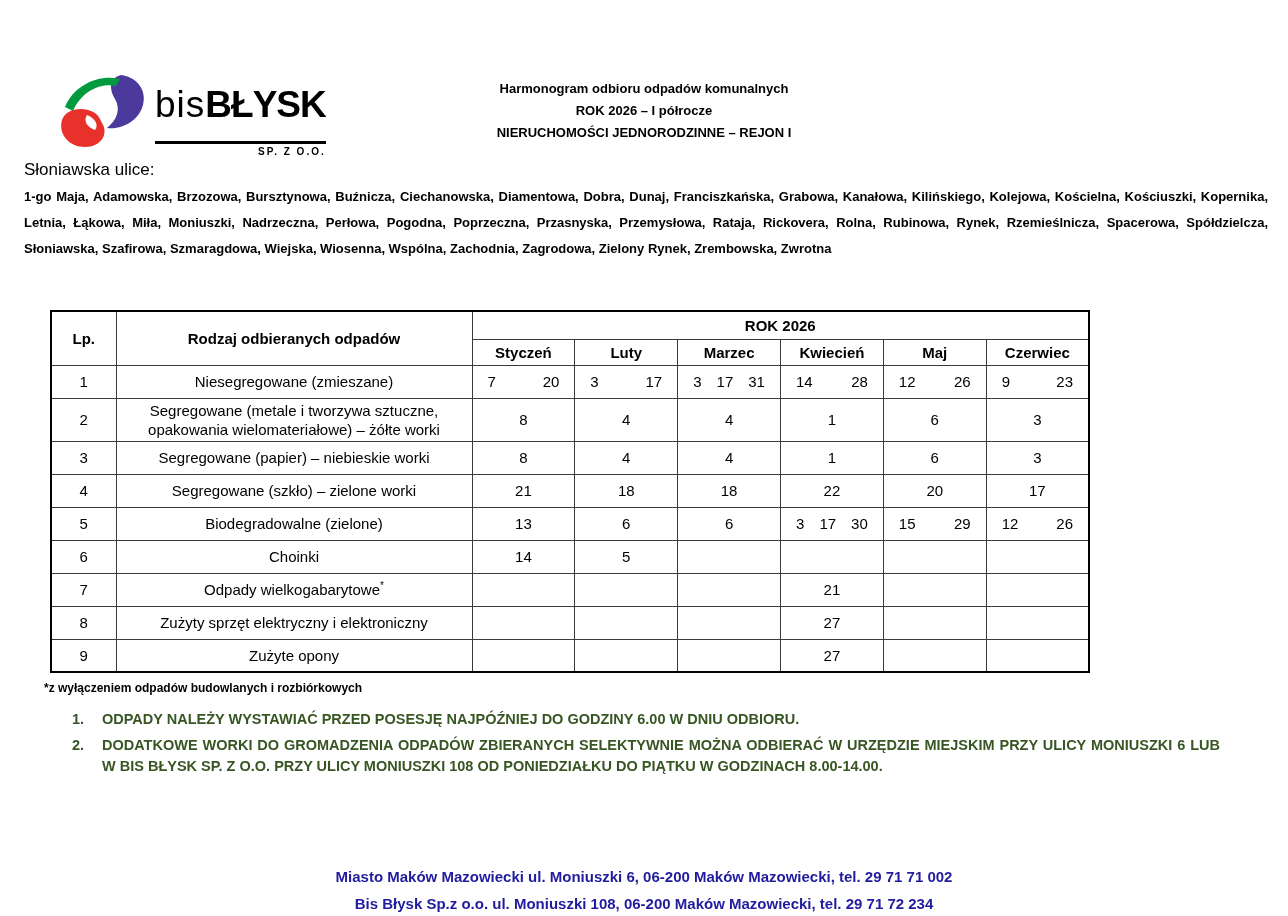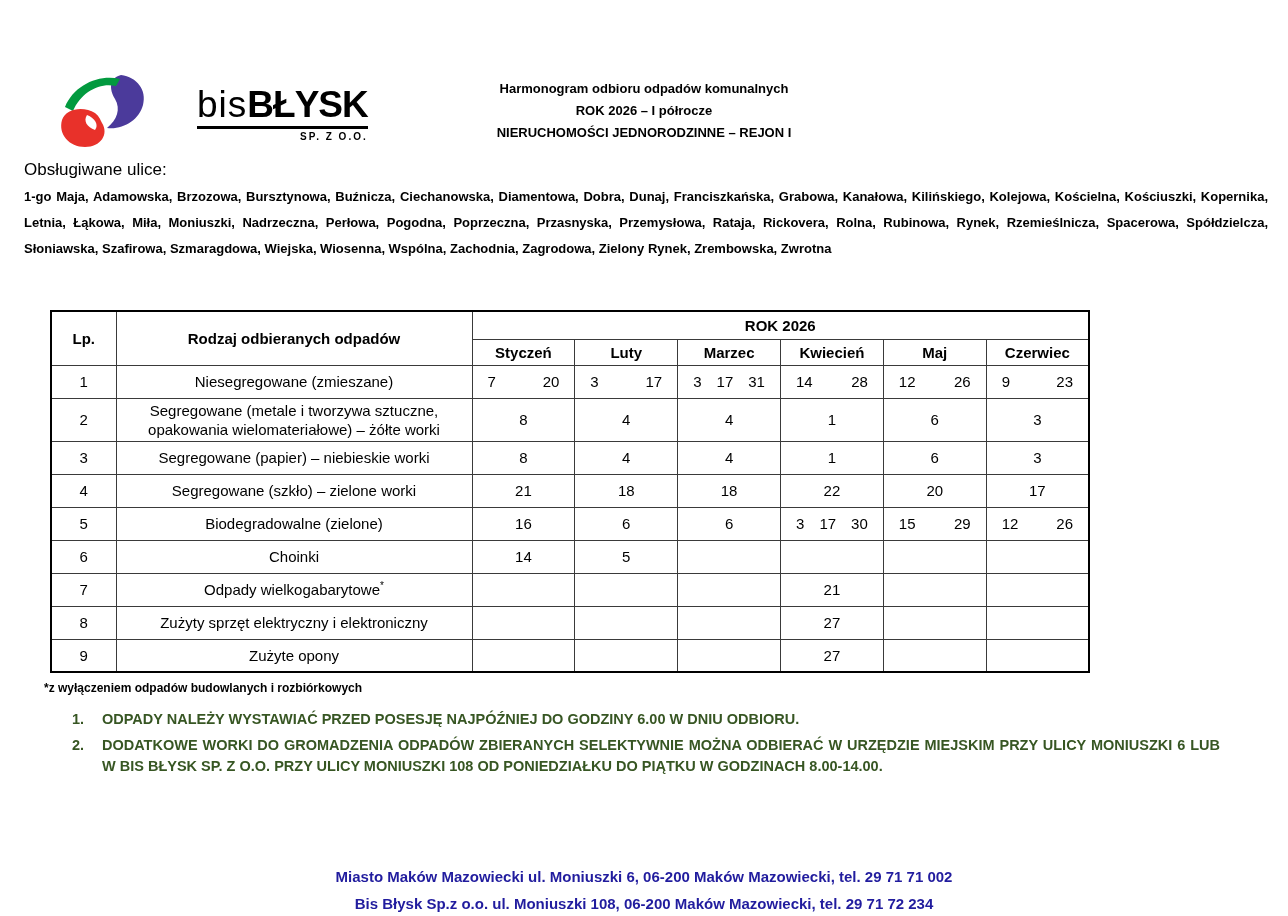--- a/index.html
+++ b/index.html
@@ -3,21 +3,21 @@
 <meta charset="utf-8">
 <style>
   * { margin:0; padding:0; box-sizing:border-box; }
   body { background:#ffffff; font-family:"Liberation Sans", sans-serif; color:#000; }
   .page { position:relative; width:1288px; height:916px; background:#fff; margin:0 auto; overflow:hidden; }
 
   
   .logo { position:absolute; left:57px; top:70px; display:flex; align-items:flex-start; gap:6px; }
   .logo svg { display:block; }
   .logo-text { margin-top:16px; }
-  .logo-word { font-size:37px; line-height:1; border-bottom:3px solid #000; padding-bottom:3px; white-space:nowrap;margin-left:42px; }
+  .logo-word { font-size:37px; line-height:1; border-bottom:3px solid #000; padding-bottom:18px; white-space:nowrap; }
   .logo-word .bis { font-weight:400; letter-spacing:1px; }
   .logo-word .blysk { font-weight:700; letter-spacing:-1px; }
   .logo-sub { text-align:right; font-size:10px; font-weight:700; letter-spacing:2px; margin-top:2px; }
 
   
   .titles { position:absolute; top:78px; left:0; width:100%; text-align:center;
             font-weight:700; font-size:13px; line-height:22px; }
 
   
   .streets-section { position:absolute; top:160px; left:24px; right:20px; }
@@ -69,21 +69,21 @@
     </div>
   </div>
 
   <div class="titles">
     <div>Harmonogram odbioru odpadów komunalnych</div>
     <div>ROK 2026 – I półrocze</div>
     <div>NIERUCHOMOŚCI JEDNORODZINNE – REJON I</div>
   </div>
 
   <div class="streets-section">
-    <div class="streets-label">Obsługiwane ulice:</div>
+    <div class="streets-label">Słoniawska ulice:</div>
     <div class="streets-text">1-go Maja, Adamowska, Brzozowa, Bursztynowa, Buźnicza, Ciechanowska, Diamentowa, Dobra, Dunaj, Franciszkańska, Grabowa, Kanałowa, Kilińskiego, Kolejowa, Kościelna, Kościuszki, Kopernika, Letnia, Łąkowa, Miła, Moniuszki, Nadrzeczna, Perłowa, Pogodna, Poprzeczna, Przasnyska, Przemysłowa, Rataja, Rickovera, Rolna, Rubinowa, Rynek, Rzemieślnicza, Spacerowa, Spółdzielcza, Słoniawska, Szafirowa, Szmaragdowa, Wiejska, Wiosenna, Wspólna, Zachodnia, Zagrodowa, Zielony Rynek, Zrembowska, Zwrotna</div>
   </div>
 
   <div class="table-wrap">
     <table class="schedule">
       <colgroup>
         <col class="c-lp">
           <col class="c-type">
         <col>
           <col>
@@ -249,21 +249,21 @@
               <div class="dates single">
                 <span>17</span>
               </div>
             </td>
           </tr>
           <tr>
             <td class="lp">5</td>
             <td class="wtype"><span>Biodegradowalne (zielone)</span><sup></sup></td>
             <td class="datecell">
               <div class="dates single">
-                <span>16</span>
+                <span>13</span>
               </div>
             </td>
             <td class="datecell">
               <div class="dates single">
                 <span>6</span>
               </div>
             </td>
             <td class="datecell">
               <div class="dates single">
                 <span>6</span>

